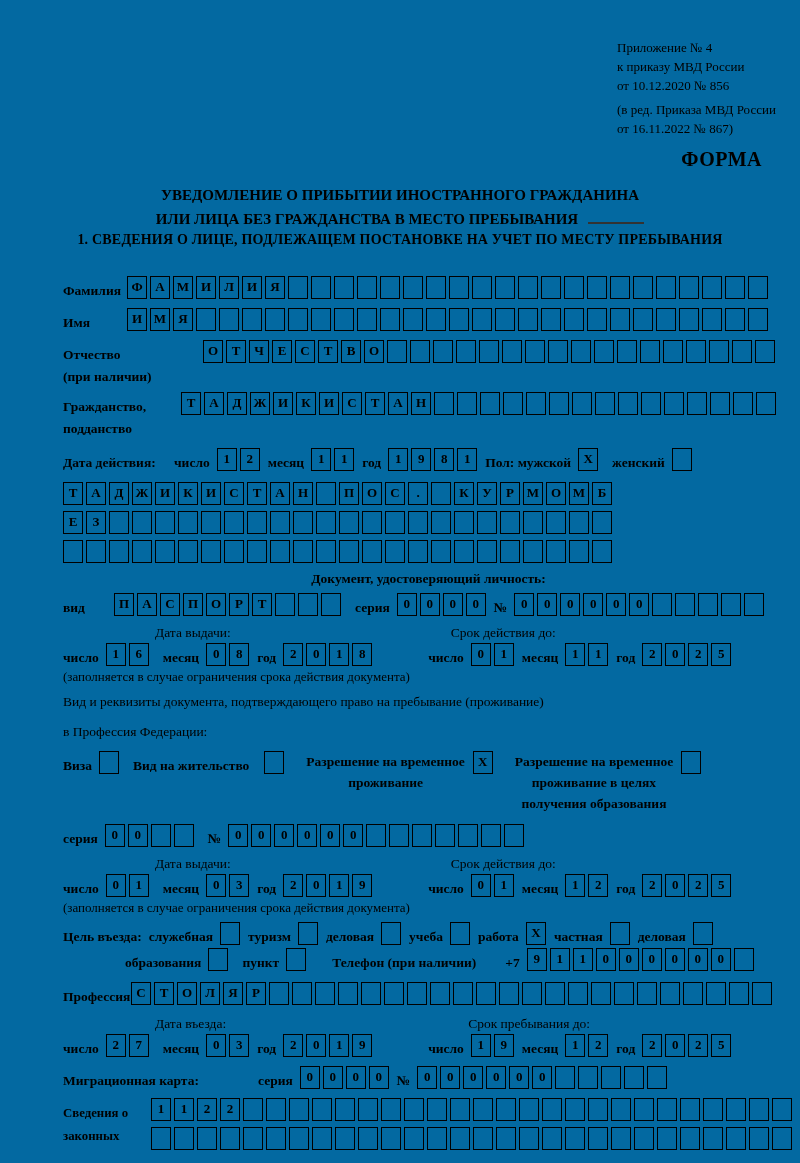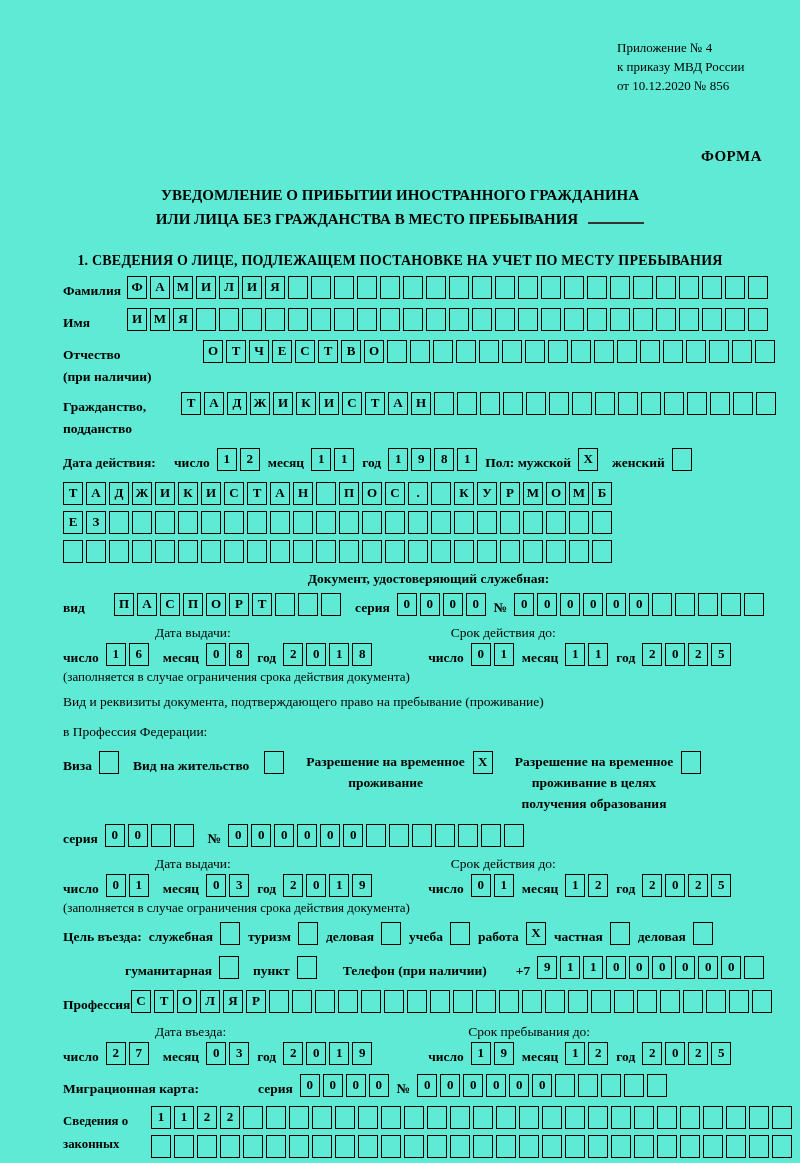--- a/index.html
+++ b/index.html
@@ -1,30 +1,30 @@
 <!DOCTYPE html>
 <html><head>
 <meta charset="utf-8">
 <style>
   html,body{margin:0;padding:0;background:#ffffff;}
   .page{
     position:relative;
     width:800px;height:1163px;
-    background:#5eead4;color:#000;
+    background:#0369a1;color:#000;
     font-family:"Liberation Serif",serif;
     font-size:13.5px;
     overflow:hidden;
   }
   .hdr{position:relative;height:276px;}
   .annex{position:absolute;left:617px;top:38px;line-height:19px;font-size:13px;}
   .annex .grp2{margin-top:5px;}
-  .forma{position:absolute;right:38px;top:148px;font-weight:bold;font-size:15px;letter-spacing:.5px;}
+  .forma{position:absolute;right:38px;top:148px;font-weight:bold;font-size:20px;letter-spacing:.5px;}
   .title{position:absolute;left:0;right:0;top:183px;text-align:center;font-weight:bold;font-size:15px;line-height:24px;}
   .title .uline{display:inline-block;width:56px;border-bottom:2px solid #333;height:12px;margin-left:10px;}
-  .sec1{position:absolute;left:0;right:0;top:253px;text-align:center;font-weight:bold;font-size:14px;letter-spacing:.2px;}
+  .sec1{position:absolute;left:0;right:0;top:232px;text-align:center;font-weight:bold;font-size:14px;letter-spacing:.2px;}
   .body{padding:0 6px 0 63px;}
   .row{display:flex;align-items:flex-start;margin-bottom:6px;font-weight:bold;}
   .lbl{flex:0 0 auto;padding-top:4px;line-height:22px;}
   .cellrow{display:inline-flex;flex:0 0 auto;gap:3px;}
   .cell{
     box-sizing:border-box;display:inline-block;
     width:20px;height:23px;border:1.5px solid #000;
     text-align:center;font-size:13px;line-height:20px;
     font-family:"Liberation Serif",serif;
   }
@@ -42,20 +42,24 @@
 </head>
 <body>
 
 <div class="page">
 
   <div class="hdr">
     <div class="annex">
       <div>Приложение № 4</div>
       <div>к приказу МВД России</div>
       <div>от 10.12.2020 № 856</div>
+      <div class="grp2">
+        <div>(в ред. Приказа МВД России</div>
+        <div>от 16.11.2022 № 867)</div>
+      </div>
     </div>
     <div class="forma">ФОРМА</div>
     <div class="title">
       <div>УВЕДОМЛЕНИЕ О ПРИБЫТИИ ИНОСТРАННОГО ГРАЖДАНИНА</div>
       <div>
         <span>ИЛИ ЛИЦА БЕЗ ГРАЖДАНСТВА В МЕСТО ПРЕБЫВАНИЯ</span><span class="uline"></span>
       </div>
     </div>
     <div class="sec1">1. СВЕДЕНИЯ О ЛИЦЕ, ПОДЛЕЖАЩЕМ ПОСТАНОВКЕ НА УЧЕТ ПО МЕСТУ ПРЕБЫВАНИЯ</div>
   </div>
@@ -308,21 +312,21 @@
             <span class="cell"></span>
             <span class="cell"></span>
             <span class="cell"></span>
             <span class="cell"></span>
             <span class="cell"></span>
             <span class="cell"></span>
           </span>
       </span>
     </div>
 
-    <div class="dochdr">Документ, удостоверяющий служебная:</div>
+    <div class="dochdr">Документ, удостоверяющий личность:</div>
 
     <div class="row">
       <span class="inline-lbl" style="width:44px">вид</span>
       <span class="cellrow">
           <span class="cell">П</span>
           <span class="cell">А</span>
           <span class="cell">С</span>
           <span class="cell">П</span>
           <span class="cell">О</span>
           <span class="cell">Р</span>
@@ -511,21 +515,21 @@
       <span class="cellrow">
           <span class="cell">2</span>
           <span class="cell">0</span>
           <span class="cell">2</span>
           <span class="cell">5</span>
         </span>
     </div>
 
     <div class="note">(заполняется в случае ограничения срока действия документа)</div>
 
-    <div class="row" style="margin-bottom:8px">
+    <div class="row" style="margin-bottom:0">
       <span class="inline-lbl">Цель въезда:</span>
       <span class="inline-lbl">служебная</span>
       <span class="cellrow">
           <span class="cell"></span>
         </span>
       <span class="gap8"></span>
       <span class="inline-lbl">туризм</span>
       <span class="cellrow">
           <span class="cell"></span>
         </span>
@@ -551,21 +555,21 @@
         </span>
       <span class="gap8"></span>
       <span class="inline-lbl">деловая</span>
       <span class="cellrow">
           <span class="cell"></span>
         </span>
     </div>
 
     <div class="row" style="margin-bottom:8px">
       <span style="width:62px;flex:0 0 auto"></span>
-      <span class="inline-lbl">гуманитарная</span>
+      <span class="inline-lbl">образования</span>
       <span class="cellrow">
           <span class="cell"></span>
         </span>
       <span class="gap14"></span>
       <span class="inline-lbl">пункт</span>
       <span class="cellrow">
           <span class="cell"></span>
         </span>
       <span style="width:26px;flex:0 0 auto"></span>
       <span class="inline-lbl">Телефон (при наличии)</span>

